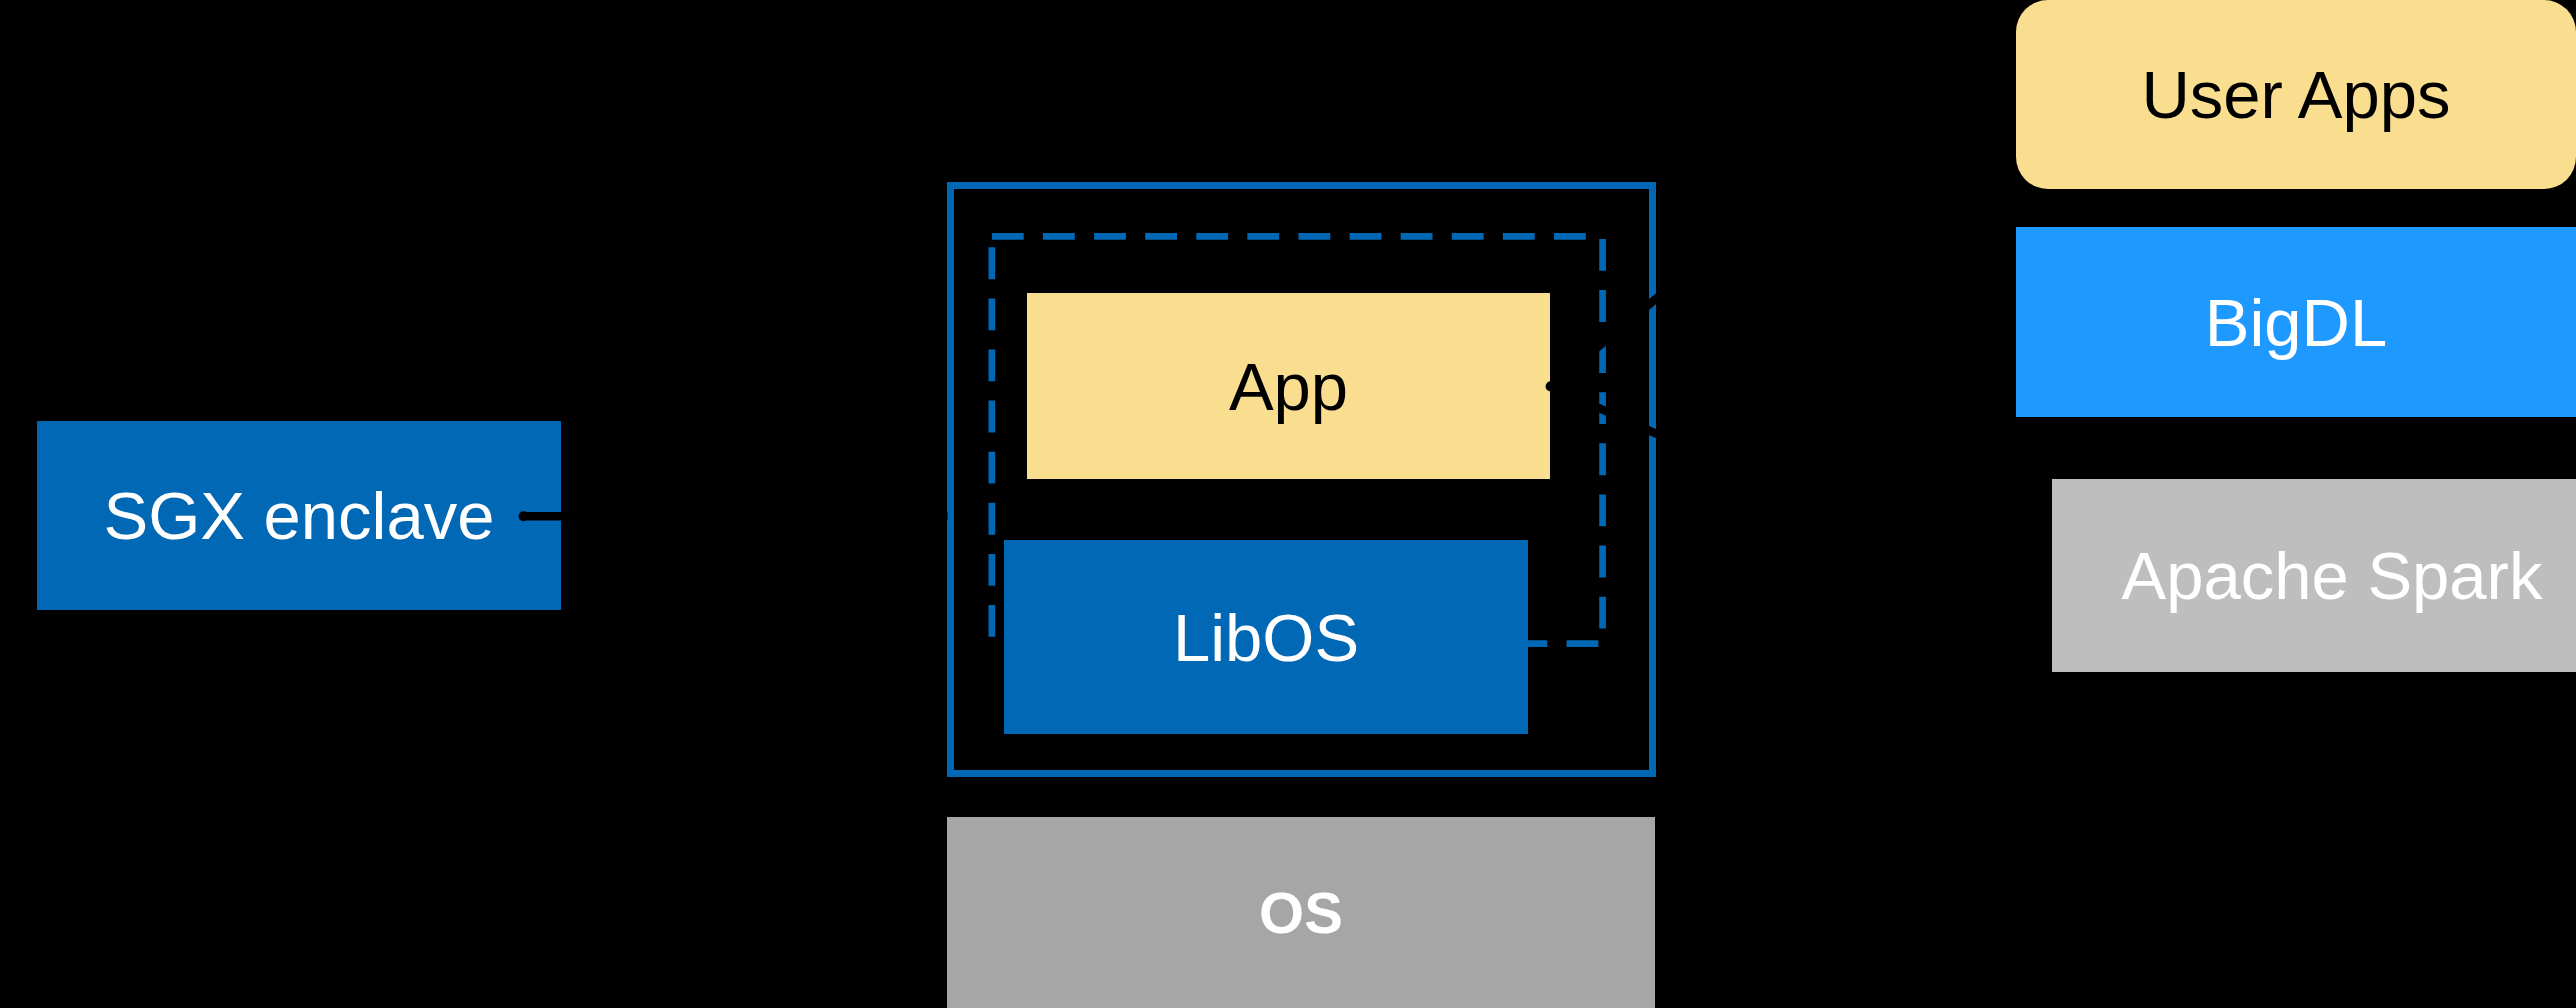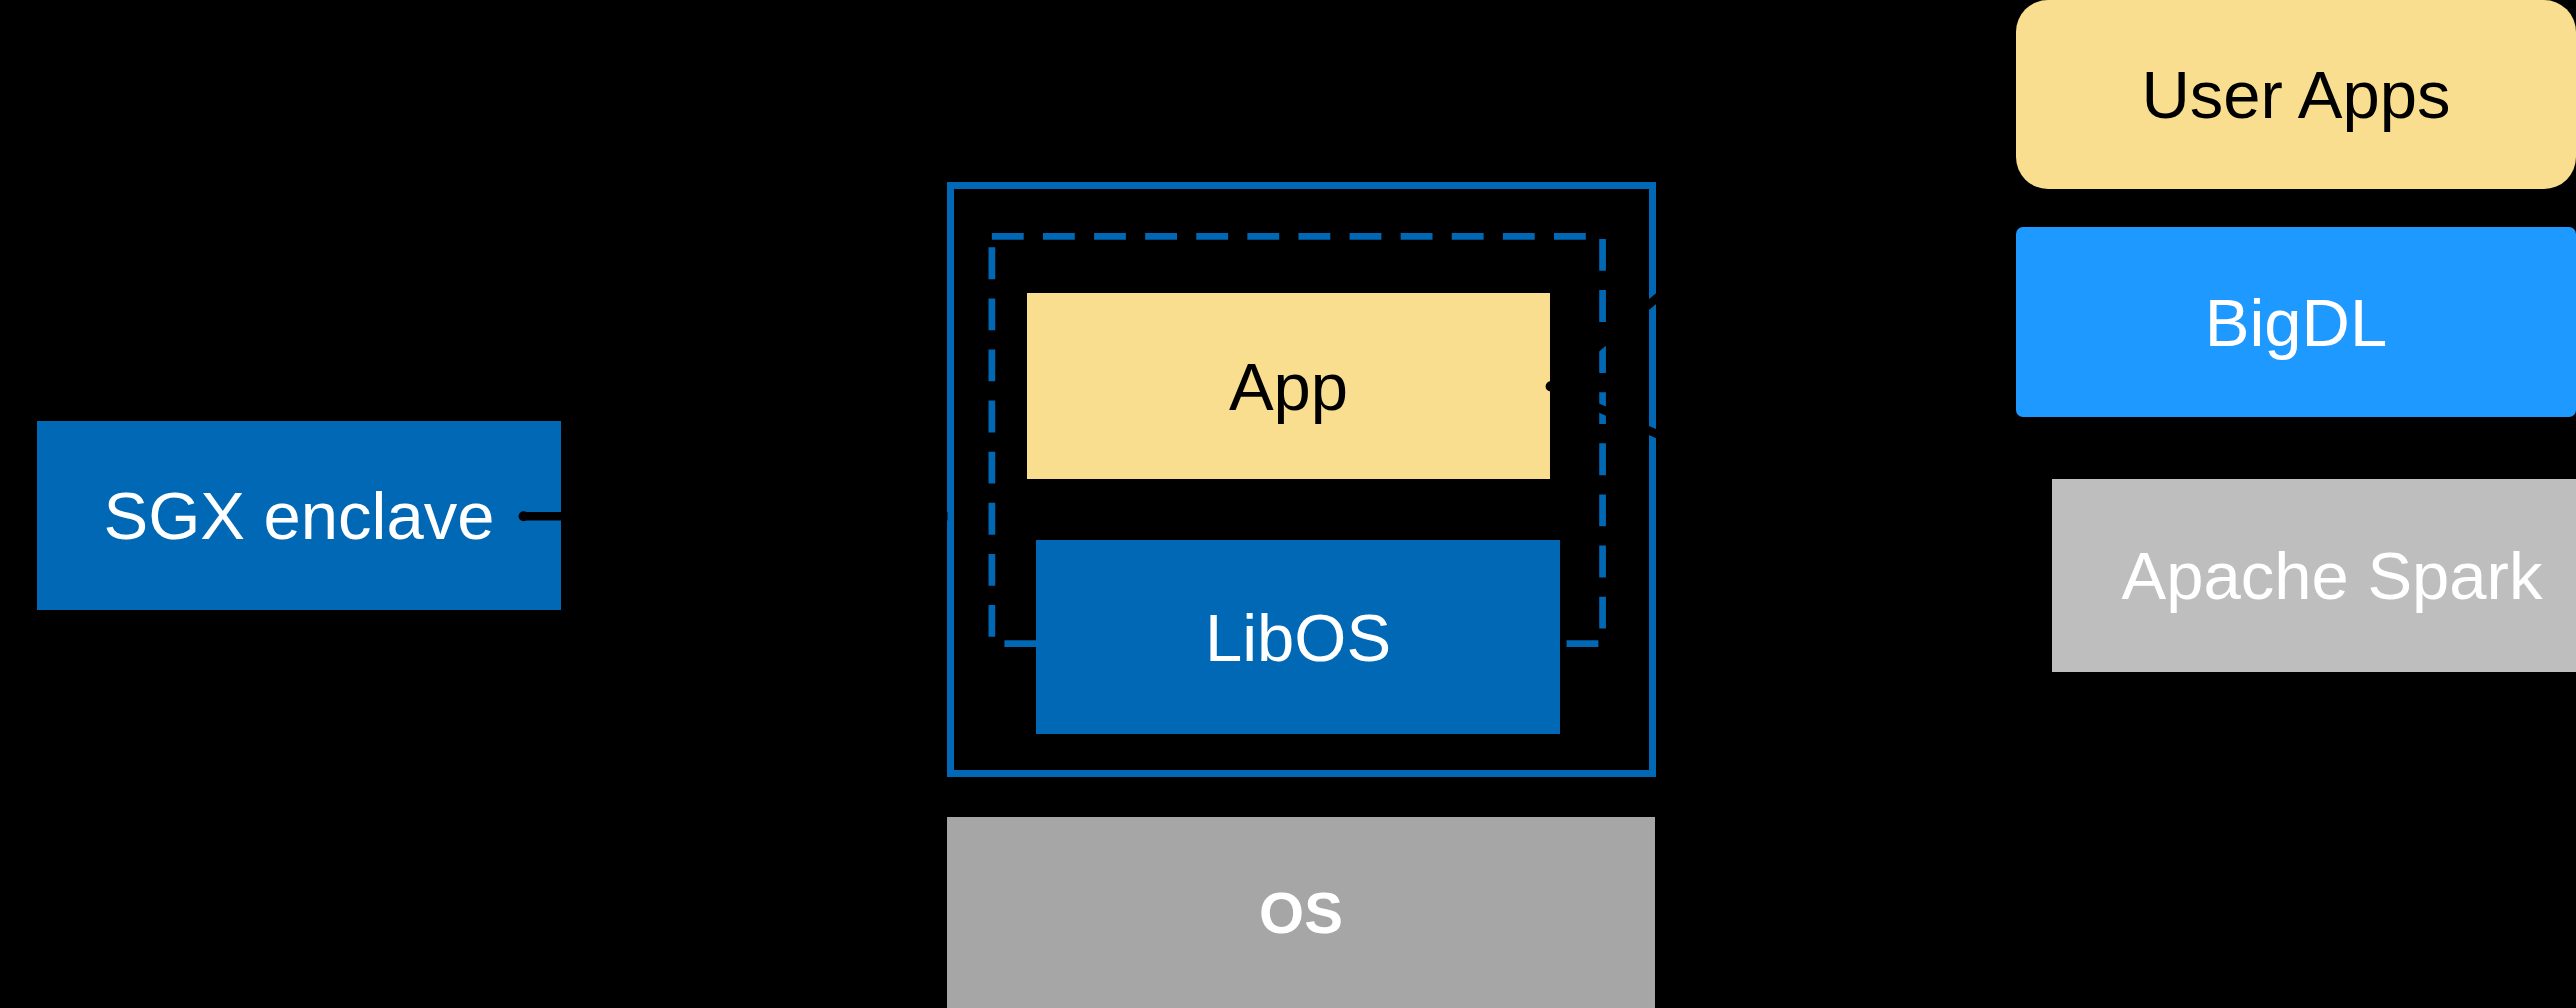--- a/index.html
+++ b/index.html
@@ -29,27 +29,27 @@
   
   #outer-solid-box {
     left: 947px; top: 182px; width: 709px; height: 595px;
     box-sizing: border-box;
     border: 7.5px solid var(--intel-blue, #0068B4);
     background: transparent;
     position: absolute;
     z-index: 2;
   }
   #app-box   { left: 1027px; top: 293px; width: 523px; height: 186px; background: var(--pale-yellow, #F8DE8E); z-index: 2; }
-  #libos-box { left: 1036px; top: 540px; width: 524px; height: 194px; background: var(--intel-blue, #0068B4); z-index: 2; }
+  #libos-box { left: 1004px; top: 540px; width: 524px; height: 194px; background: var(--intel-blue, #0068B4); z-index: 2; }
   #os-box    { left: 947px; top: 817px; width: 708px; height: 192px; background: var(--os-gray, #A6A6A6); z-index: 2;
                font-weight: 700; font-size: 58px; }
 
   
   #user-apps-box    { left: 2016px; top: 0;     width: 560px; height: 189px; background: var(--pale-yellow, #F8DE8E); border-radius: 32px; }
-  #bigdl-box        { left: 2016px; top: 227px; width: 560px; height: 190px; background: var(--bright-blue, #1E99FF); border-radius: 7px; }
+  #bigdl-box        { left: 2016px; top: 227px; width: 560px; height: 190px; background: var(--bright-blue, #1E99FF); }
   #apache-spark-box { left: 2016px; top: 479px; width: 560px; height: 193px; background: var(--spark-gray, #BEBEBE); margin-left: 36px; }
 
   svg.layer { position: absolute; left: 0; top: 0; }
   #svg-under { z-index: 1; }
   #svg-over  { z-index: 3; }
 </style>
 </head>
 <body>
 
 <div id="stage">

